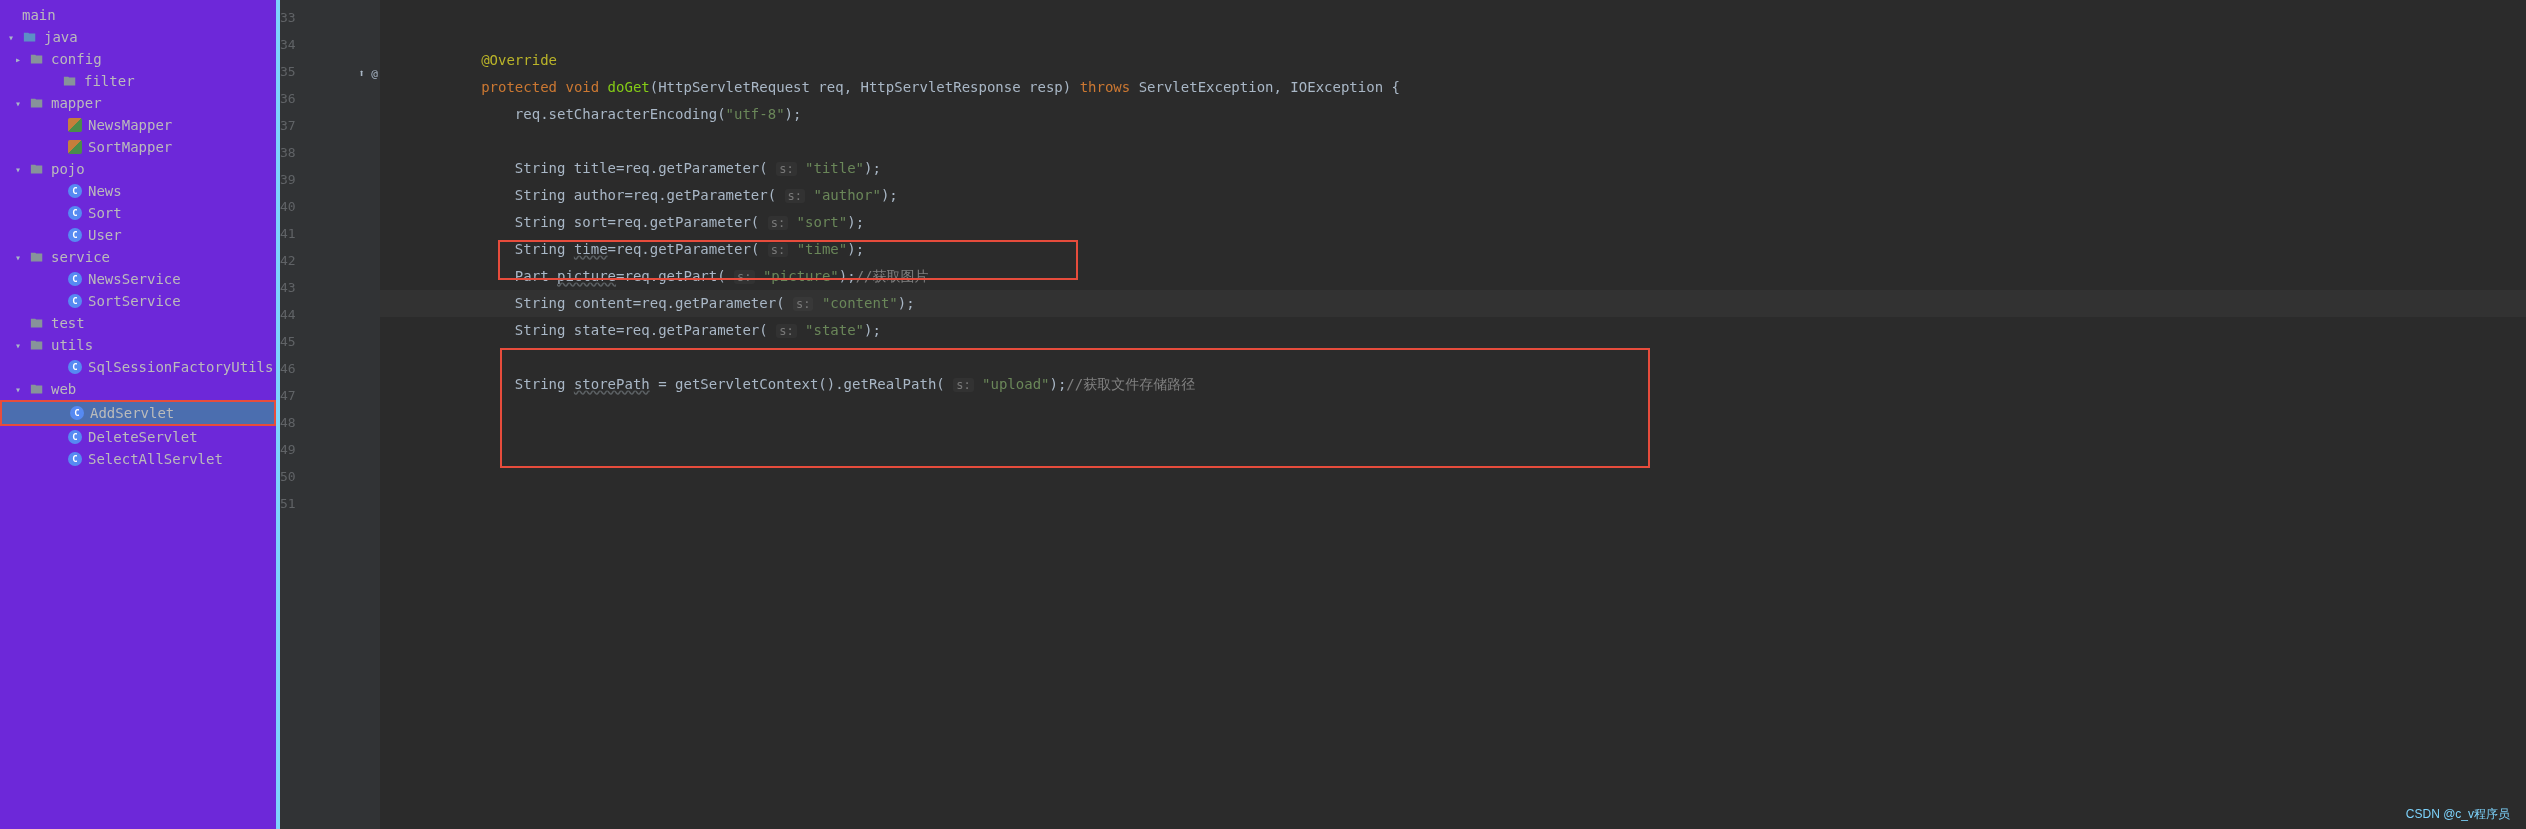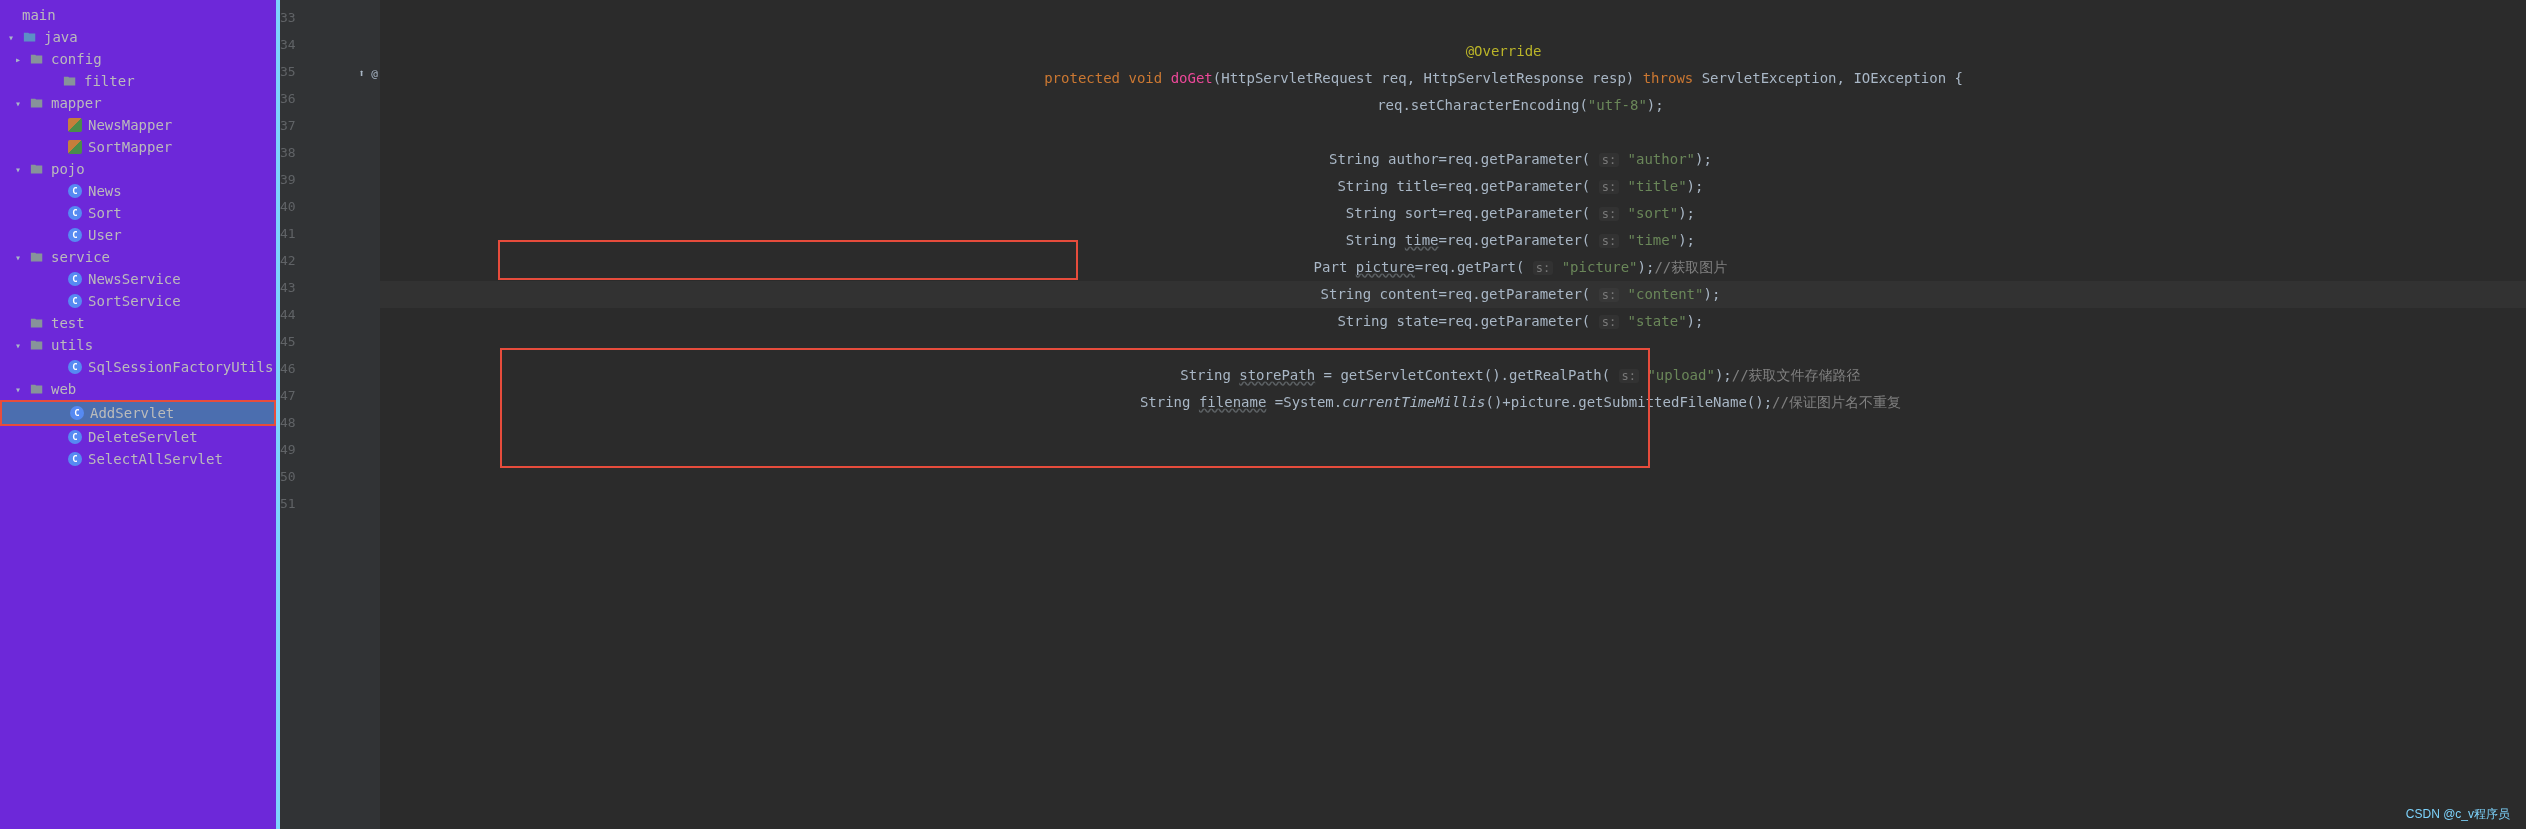--- a/index.html
+++ b/index.html
@@ -98,35 +98,34 @@
     .gutter-line { position: relative; }
     .gutter-mark {
       position: absolute;
       right: -18px;
       top: 2px;
       color: #a9b7c6;
       font-size: 11px;
     }
     .code-area {
       flex: 1;
-      padding-top: 11px;
-      position: relative;
-      text-align: center;
+      padding-top: 20px;
+      position: relative;
     }
     .code-line {
       height: 27px;
       line-height: 27px;
       white-space: pre;
       font-size: 14px;
       position: relative;
     }
     .code-line.highlight-bg { background: #323232; }
     
     .kw-orange { color: #cc7832; }
-    .kw-yellow { color: #ec4899; }
+    .kw-yellow { color: #84cc16; }
     .kw-green { color: #6a8759; }
     .kw-grey { color: #808080; }
     .kw-hint { color: #787878; background: rgba(120,120,120,0.1); border-radius: 3px; padding: 0 3px; font-size: 12px; }
     .annotation { color: #bbb529; }
     .kw-italic { font-style: italic; color: #a9b7c6; }
     .underline-wavy {
       text-decoration: underline wavy #5c6164;
       text-decoration-skip-ink: none;
     }
     
@@ -302,30 +301,29 @@
     <div class="gutter-line">50</div>
     <div class="gutter-line">51</div>
   </div>
 
   <div class="code-area">
     <div class="code-line"></div>
     <div class="code-line">            <span class="annotation">@Override</span></div>
     <div class="code-line">            <span class="kw-orange">protected</span> <span class="kw-orange">void</span> <span class="kw-yellow">doGet</span><span>(HttpServletRequest req, HttpServletResponse resp) </span><span class="kw-orange">throws</span><span> ServletException, IOException {</span></div>
     <div class="code-line">                <span>req.setCharacterEncoding(</span><span class="kw-green">"utf-8"</span><span>);</span></div>
     <div class="code-line"></div>
+    <div class="code-line">                <span>String title=req.getParameter( </span><span class="kw-hint">s:</span><span class="kw-green"> "title"</span><span>);</span></div>
     <div class="code-line">                <span>String author=req.getParameter( </span><span class="kw-hint">s:</span><span class="kw-green"> "author"</span><span>);</span></div>
-    <div class="code-line">                <span>String title=req.getParameter( </span><span class="kw-hint">s:</span><span class="kw-green"> "title"</span><span>);</span></div>
     <div class="code-line">                <span>String sort=req.getParameter( </span><span class="kw-hint">s:</span><span class="kw-green"> "sort"</span><span>);</span></div>
     <div class="code-line">                <span>String </span><span class="underline-wavy">time</span><span>=req.getParameter( </span><span class="kw-hint">s:</span><span class="kw-green"> "time"</span><span>);</span></div>
     <div class="code-line">                <span>Part </span><span class="underline-wavy">picture</span><span>=req.getPart( </span><span class="kw-hint">s:</span><span class="kw-green"> "picture"</span><span>);</span><span class="kw-grey">//获取图片</span></div>
     <div class="code-line highlight-bg">                <span>String content=req.getParameter( </span><span class="kw-hint">s:</span><span class="kw-green"> "content"</span><span>);</span></div>
     <div class="code-line">                <span>String state=req.getParameter( </span><span class="kw-hint">s:</span><span class="kw-green"> "state"</span><span>);</span></div>
     <div class="code-line"></div>
     <div class="code-line">                <span>String </span><span class="underline-wavy">storePath</span><span> = getServletContext().getRealPath( </span><span class="kw-hint">s:</span><span class="kw-green"> "upload"</span><span>);</span><span class="kw-grey">//获取文件存储路径</span></div>
-    <div class="code-line">                <span>String </span><span class="underline-wavy">filename</span><span> =System.</span><span class="kw-italic">currentTimeMillis</span><span>()+picture.getSubmittedFileName();</span><span class="kw-grey">//保证图片名不重复</span></div>
     <div class="code-line"></div>
     <div class="code-line"></div>
 
     <div class="redbox" style="left:118px; top:240px; width:580px; height:40px;"></div>
     <div class="redbox" style="left:120px; top:348px; width:1150px; height:120px;"></div>
   </div>
 
   <div class="watermark">CSDN @c_v程序员</div>
 </div>
 

